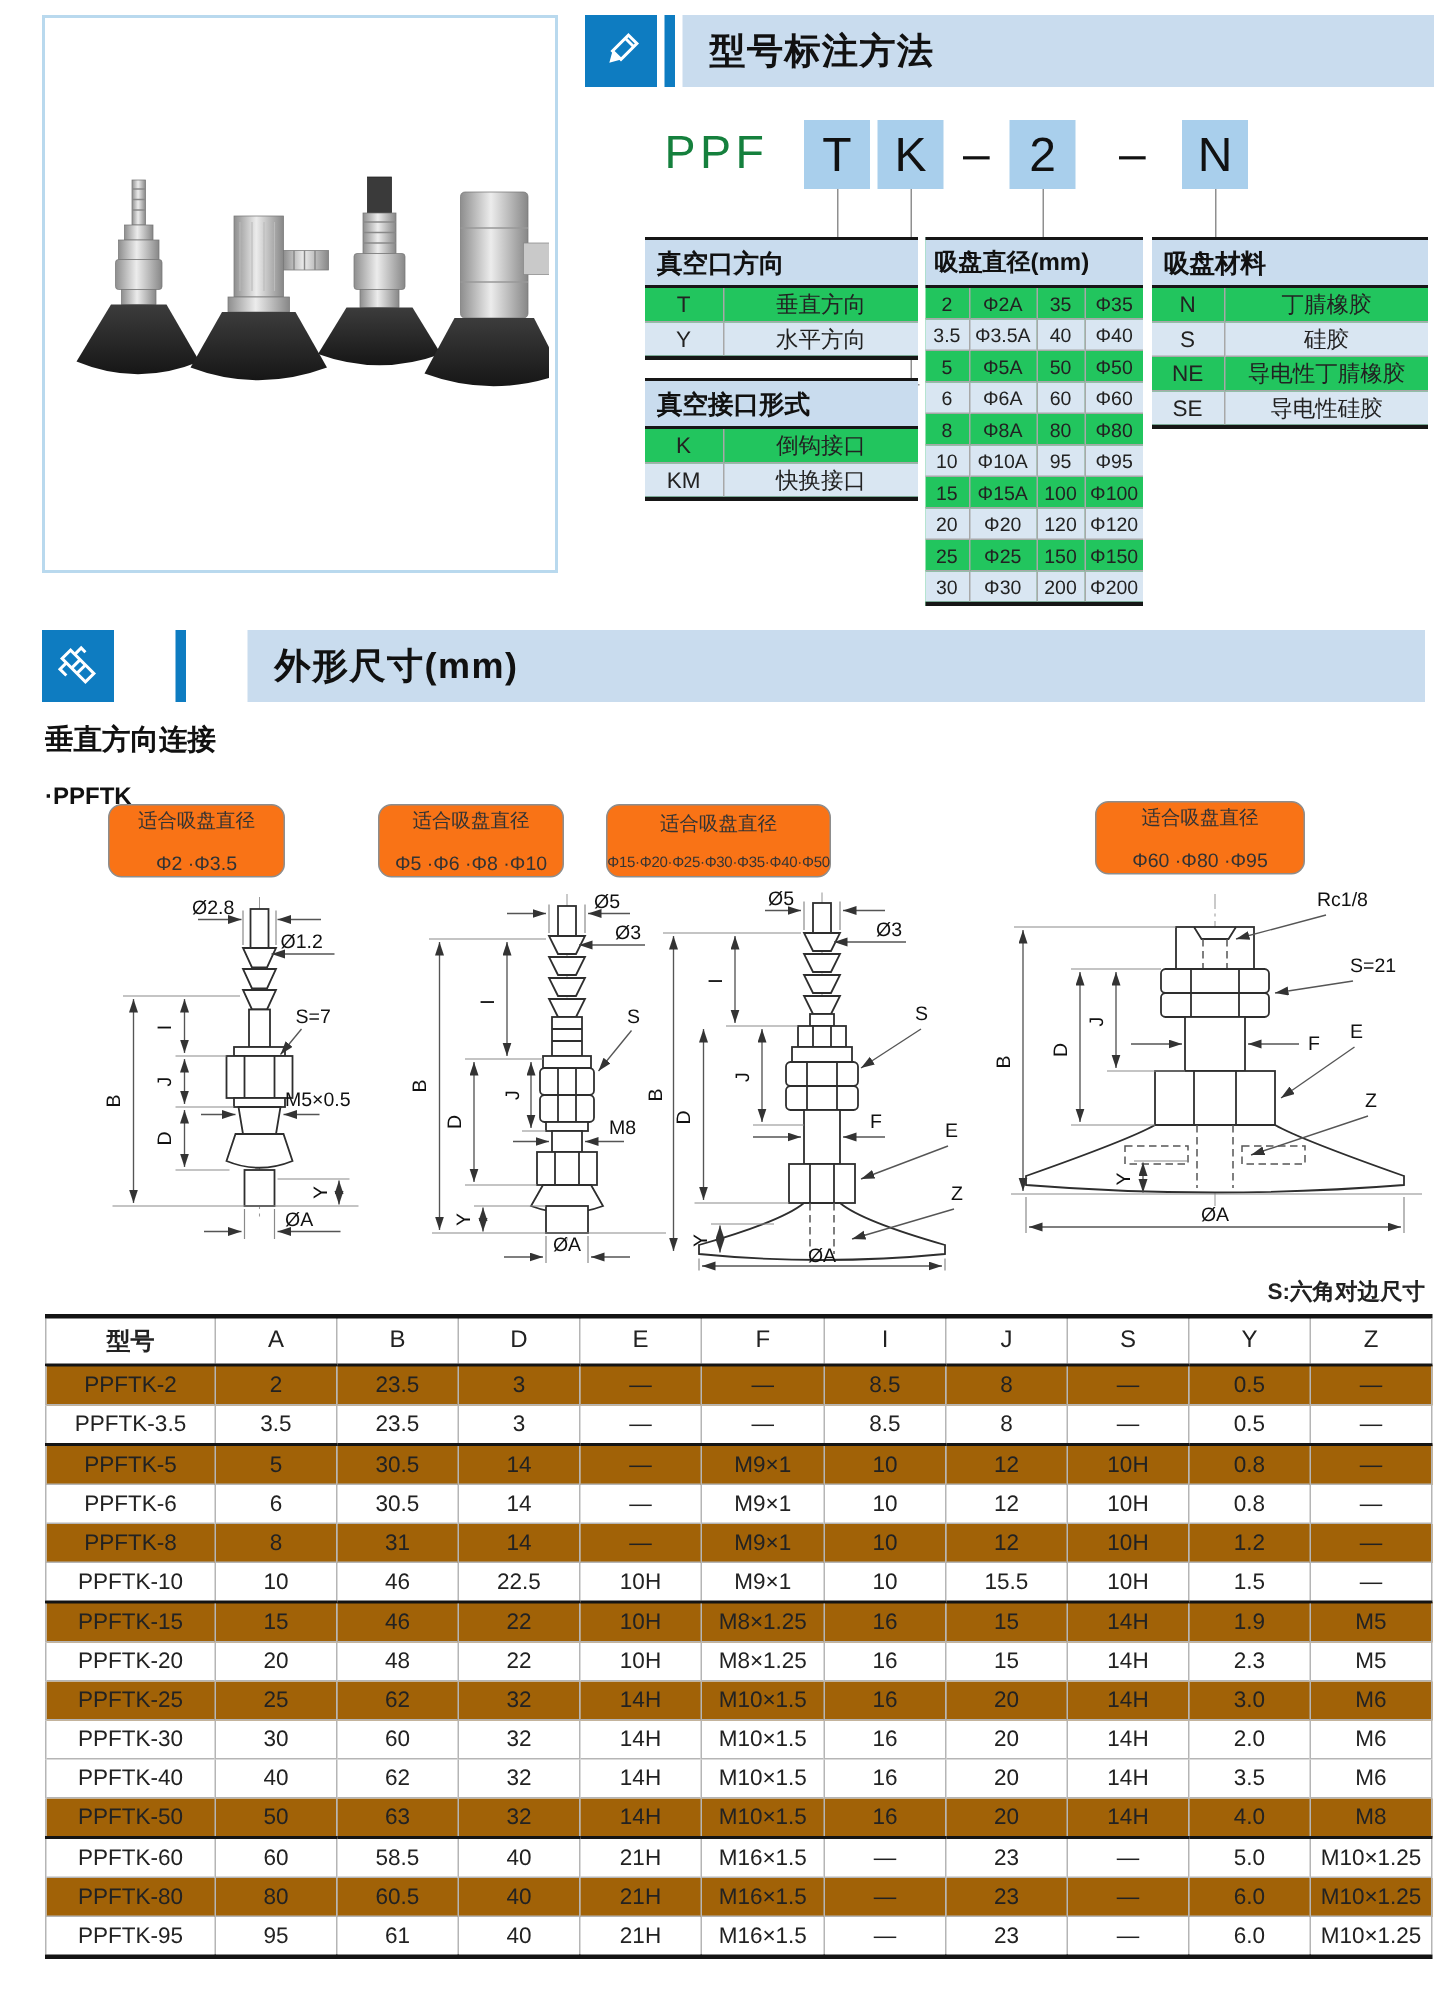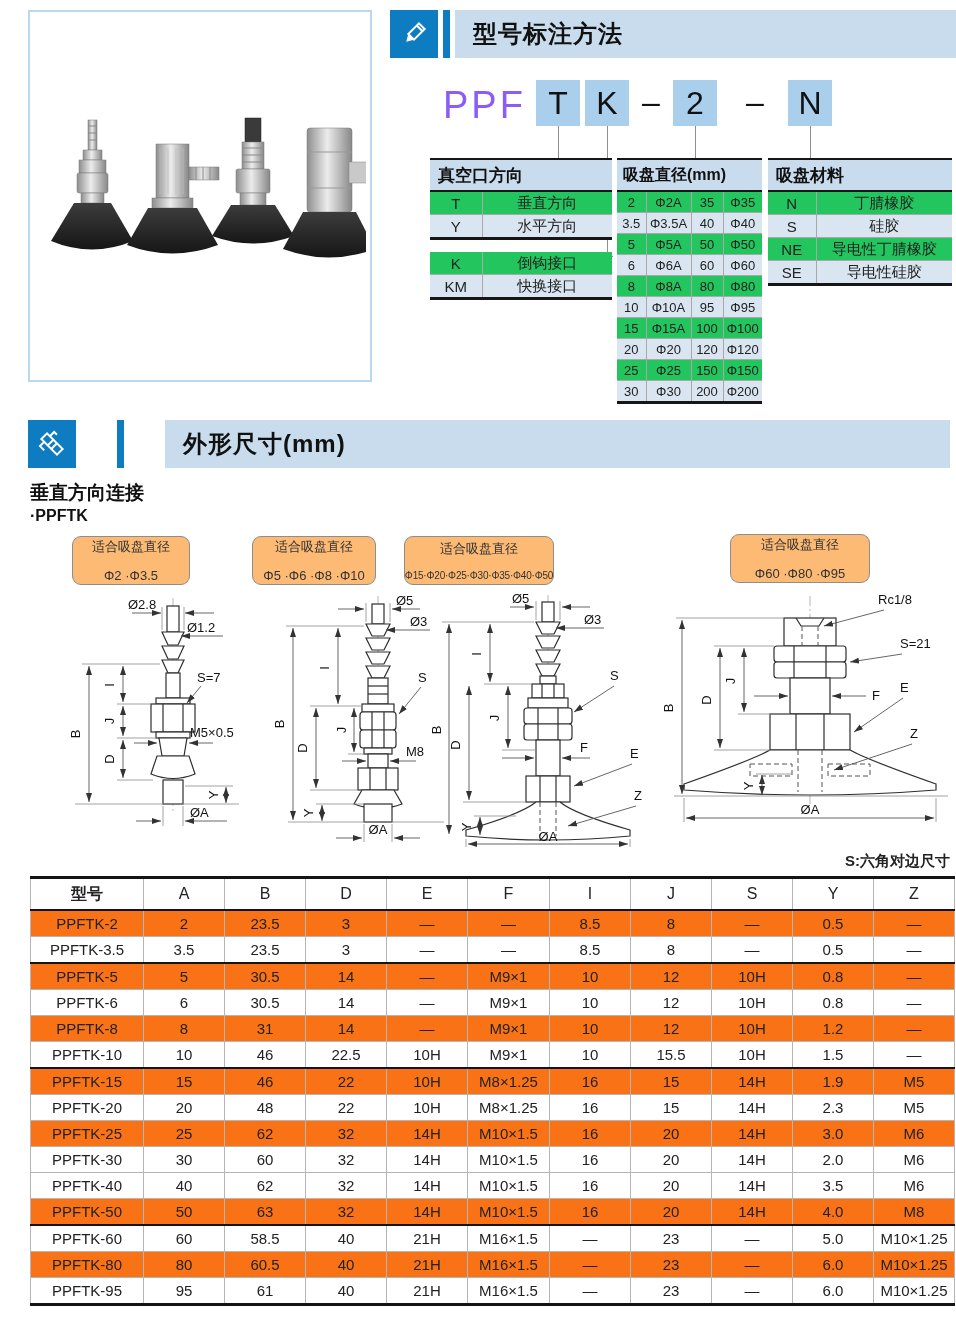--- a/index.html
+++ b/index.html
@@ -10,36 +10,36 @@
   .abs{position:absolute;}
   
   .photo-box{left:28px;top:10px;width:340px;height:368px;border:2px solid #b9d9ee;background:#fff;}
   
   .sec-header{display:flex;align-items:center;height:50px;}
   .sec-icon{width:48px;height:48px;background:#0e7cc1;flex:0 0 48px;display:flex;align-items:center;justify-content:center;margin-top:1px;}
   .sec-vbar{width:7px;background:#0e7cc1;margin-left:5px;margin-top:1px;height:48px;}
   .sec-bar{flex:1;background:#c9dcee;margin-left:5px;margin-top:1px;height:48px;display:flex;align-items:center;}
   .sec-title{font-weight:bold;font-size:24px;padding-left:18px;letter-spacing:1px;color:#111;}
   
-  .model-prefix{font-size:38px;letter-spacing:3px;color:#8b5cf6;}
+  .model-prefix{font-size:31px;letter-spacing:3px;color:#15803d;}
   .model-box{width:44px;height:46px;background:#a9cfec;display:flex;align-items:center;justify-content:center;font-size:32px;color:#111;}
   .model-dash{font-size:32px;color:#111;}
   .conn{position:absolute;background:#8f8f8f;}
   
   .stable{position:absolute;border-bottom:3px solid #161616;background:#22c55e;}
   .stable-head{background:#c9dcee;border-top:2px solid #161616;border-bottom:2px solid #161616;font-weight:bold;font-size:17px;padding:4px 8px 3px 8px;color:#111;}
   .stable table{border-collapse:collapse;width:100%;table-layout:fixed;}
   .stable td{border-top:1px solid #a8a8a8;border-left:1px solid #a8a8a8;text-align:center;font-size:15px;height:22px;padding:0;color:#222;}
   .stable td:first-child{border-left:none;}
   .stable tr:first-child td{border-top:none;}
   .stable tr.shaded{background:#d9e6f2;}
   .stable.dense .stable-head{font-size:16px;padding:5px 6px 4px 6px;}
   .stable.dense td{font-size:13px;height:20px;}
   
-  .fit-box{border:1.5px solid #8d8d8d;border-radius:9px;background:#fdba74;display:flex;flex-direction:column;align-items:center;justify-content:center;text-align:center;color:#333;}
+  .fit-box{border:1.5px solid #8d8d8d;border-radius:9px;background:#f97316;display:flex;flex-direction:column;align-items:center;justify-content:center;text-align:center;color:#333;}
   .fit-box .l1{font-size:13px;}
   .fit-box .l2{font-size:13px;margin-top:12px;}
   .fit-box.tight .l2{font-size:10px;letter-spacing:-0.2px;}
   
   .drawing{position:absolute;}
   .partf{fill:#fff;stroke:#2e2e2e;stroke-width:1.2;}
   .part{fill:none;stroke:#2e2e2e;stroke-width:1.2;}
   .dim{stroke:#555;stroke-width:0.9;fill:none;}
   .ext{stroke:#8a8a8a;stroke-width:0.8;}
   .cl{stroke:#9a9a9a;stroke-width:0.7;stroke-dasharray:10 3 2 3;}
@@ -49,21 +49,21 @@
   
   .sub-title{font-size:19px;font-weight:bold;color:#111;}
   .series-label{font-size:16px;font-weight:bold;color:#111;}
   
   .spec{left:30px;top:876px;width:925px;border-collapse:collapse;table-layout:fixed;position:absolute;
         border-top:3px solid #141414;border-bottom:3px solid #141414;}
   .spec th{font-weight:normal;font-size:16px;height:30px;border-bottom:2px solid #141414;border-left:1px solid #b5b5b5;color:#222;padding:0;}
   .spec th:first-child{font-weight:bold;border-left:1px solid #b5b5b5;}
   .spec td{font-size:15px;text-align:center;height:25px;border-top:1px solid #b5b5b5;border-left:1px solid #b5b5b5;padding:0;color:#222;}
   .spec th:last-child,.spec td:last-child{border-right:1px solid #b5b5b5;}
-  .spec tr.shaded{background:#f97316;}
+  .spec tr.shaded{background:#a16207;}
   .spec tr.group-end td{border-bottom:2.5px solid #141414;}
 </style>
 </head>
 <body>
 
 <svg width="0" height="0" style="position:absolute" aria-hidden="true">
   <defs>
     <marker id="arw" markerWidth="10" markerHeight="8" refX="9" refY="3" orient="auto-start-reverse" markerUnits="userSpaceOnUse">
       <path d="M0,0 L9,3 L0,6 Z" fill="#333"></path>
     </marker>
@@ -166,20 +166,21 @@
         </tr>
         <tr class="shaded">
           <td>Y</td>
           <td>水平方向</td>
         </tr>
       </tbody>
   </table>
 </div>
 
 <div class="stable" style="left:430px;top:252px;width:182px;">
+  <div class="stable-head">真空接口形式</div>
   <table>
       <colgroup>
         <col style="width:52px">
         <col>
       </colgroup>
     <tbody>
         <tr>
           <td>K</td>
           <td>倒钩接口</td>
         </tr>
@@ -305,21 +306,21 @@
       </g>
     </svg>
   </div>
   <div class="sec-vbar"></div>
   <div class="sec-bar">
     <span class="sec-title">外形尺寸(mm)</span>
   </div>
 </div>
 
 <div class="abs sub-title" style="left:30px;top:480px;">垂直方向连接</div>
-<div class="abs series-label" style="left:30px;top:507px;">·PPFTK</div>
+<div class="abs series-label" style="left:30px;top:523px;">·PPFTK</div>
 
 <div class="abs fit-box" style="left:72px;top:536px;width:116px;height:47px;">
   <div class="l1">适合吸盘直径</div>
   <div class="l2">Φ2 ·Φ3.5</div>
 </div>
 <div class="abs fit-box" style="left:252px;top:536px;width:122px;height:47px;">
   <div class="l1">适合吸盘直径</div>
   <div class="l2">Φ5 ·Φ6 ·Φ8 ·Φ10</div>
 </div>
 <div class="abs fit-box tight" style="left:404px;top:536px;width:148px;height:47px;">

